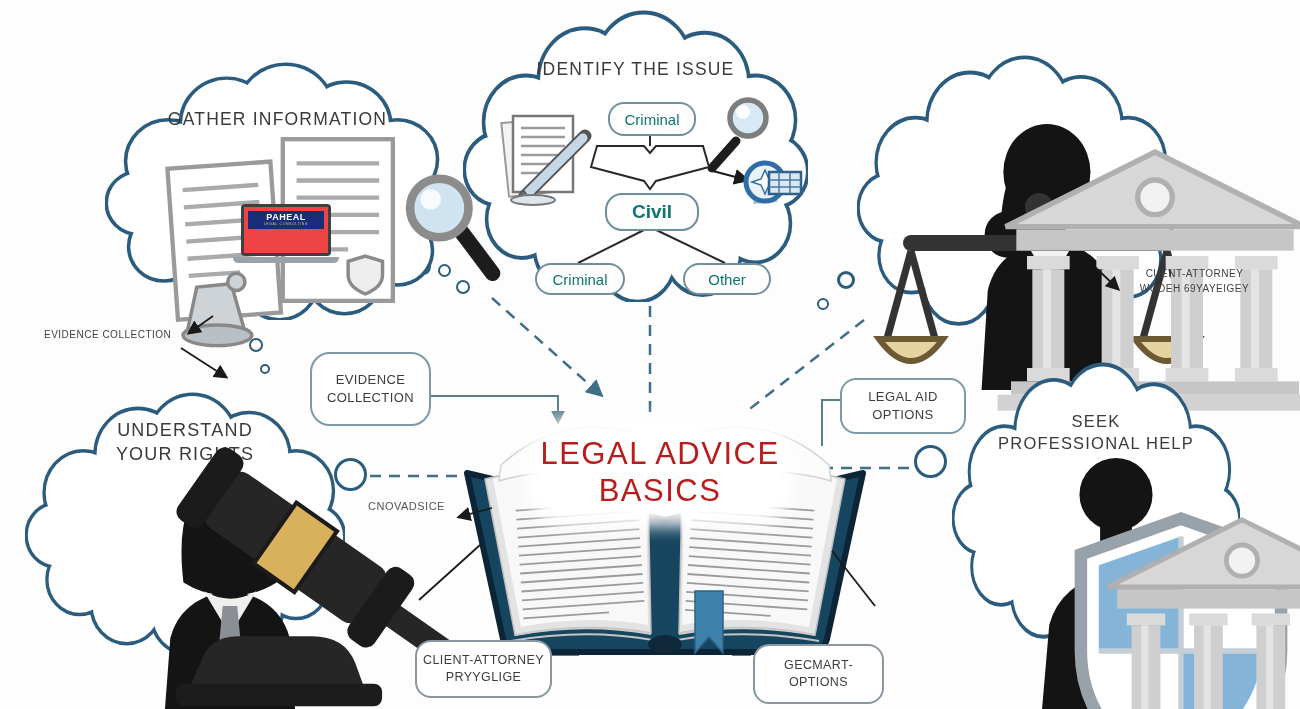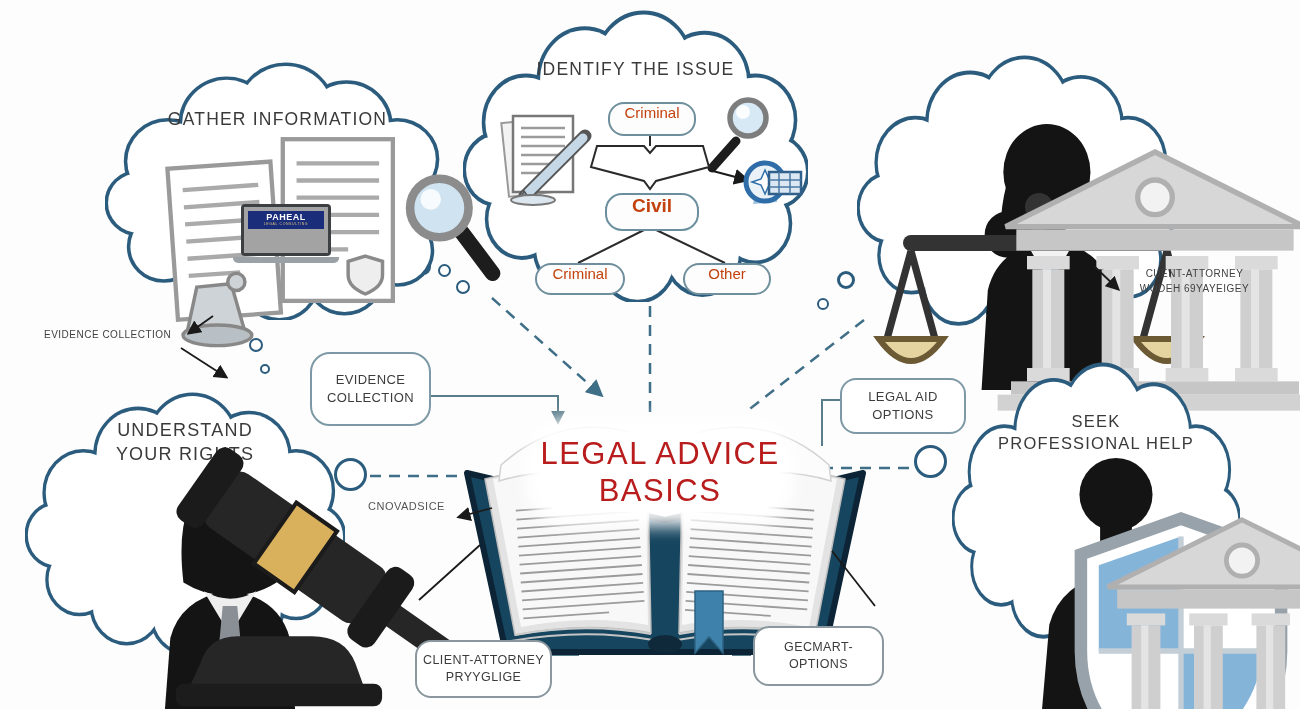--- a/index.html
+++ b/index.html
@@ -19,22 +19,22 @@
   .cloud svg{width:100%;height:100%;}
   .bubble{position:absolute;border-radius:50%;background:#fff;border:3px solid #2b5c7e;box-sizing:border-box;}
   .bubble.small{border-width:2.5px;}
   .cloud-title{
     position:absolute;width:100%;text-align:center;
     font-size:17.5px;letter-spacing:1.2px;color:#3a3a3a;line-height:1.35;
   }
   
   .pill{
     position:absolute;background:#fdfdfd;border:2px solid #708f9c;border-radius:16px;
-    display:flex;align-items:flex-start;justify-content:center;
-    font-size:15px;color:#c2410c;z-index:3;
+    display:flex;align-items:center;justify-content:center;
+    font-size:15px;color:#0f766e;z-index:3;
   }
   .pill.bold{font-weight:bold;font-size:19px;border-radius:17px;border-color:#6b8f9e;}
   
   .callout-box{
     position:absolute;background:#fff;border:2px solid #7d99a6;border-radius:16px;
     display:flex;flex-direction:column;align-items:center;justify-content:center;
     text-align:center;font-size:13px;color:#3c3c3c;letter-spacing:.4px;line-height:1.35;
   }
   .callout-box.gray{border-color:#8a979e;border-radius:16px;font-size:12.5px;}
   .plain-label{position:absolute;font-size:10px;color:#3f3f3f;letter-spacing:.5px;white-space:nowrap;}
@@ -42,21 +42,21 @@
   
   #book-title{
     position:absolute;left:540px;top:433px;width:240px;text-align:center;
     font-size:31px;letter-spacing:1.5px;color:#b91c1c;line-height:1.18;
     background:#fff;border-radius:26px;box-shadow:0 0 16px 14px rgba(255,255,255,.96);
     padding:3px 0;
   }
   
   #laptop{position:absolute;left:128px;top:142px;width:106px;z-index:3;display:flex;flex-direction:column;align-items:center;}
   #laptop .screen{width:90px;height:52px;background:#3c4043;border-radius:4px;padding:3px;box-sizing:border-box;}
-  #laptop .screen-inner{width:100%;height:100%;background:#a3a3a3;display:flex;flex-direction:column;align-items:center;}
+  #laptop .screen-inner{width:100%;height:100%;background:#ef4444;display:flex;flex-direction:column;align-items:center;}
   #laptop .banner{margin-top:4px;width:76px;background:#1a2d7a;color:#fff;display:flex;flex-direction:column;align-items:center;padding:2px 0;}
   #laptop .brand{font-size:9px;font-weight:bold;letter-spacing:.5px;line-height:1;}
   #laptop .brand-sub{font-size:3.5px;letter-spacing:.6px;color:#d8c27a;line-height:1.4;}
   #laptop .base{width:106px;height:6px;background:#9aa2a8;border-radius:0 0 5px 5px;margin-top:1px;}
 </style>
 </head>
 <body>
 
 <div id="canvas">
 
@@ -440,21 +440,21 @@
     <span>OPTIONS</span>
   </div>
   <div class="callout-box" style="left:310px;top:352px;width:117px;height:70px;border-radius:20px">
     <span>EVIDENCE</span>
     <span>COLLECTION</span>
   </div>
   <div class="callout-box gray" style="left:415px;top:640px;width:133px;height:54px">
     <span>CLIENT-ATTORNEY</span>
     <span>PRYYGLIGE</span>
   </div>
-  <div class="callout-box gray" style="left:753px;top:626px;width:127px;height:56px">
+  <div class="callout-box gray" style="left:753px;top:644px;width:127px;height:56px">
     <span>GECMART-</span>
     <span>OPTIONS</span>
   </div>
 
   <div class="plain-label" style="left:44px;top:329px">EVIDENCE COLLECTION</div>
   <div class="plain-label" style="left:368px;top:500px;font-size:11px;color:#555">CNOVADSICE</div>
   <div class="plain-label" id="cuent-label" style="left:1122px;top:267px;width:145px">
     <span>CUENT-ATTORNEY</span><br>
     <span>WODEH 69YAYEIGEY</span>
   </div>

